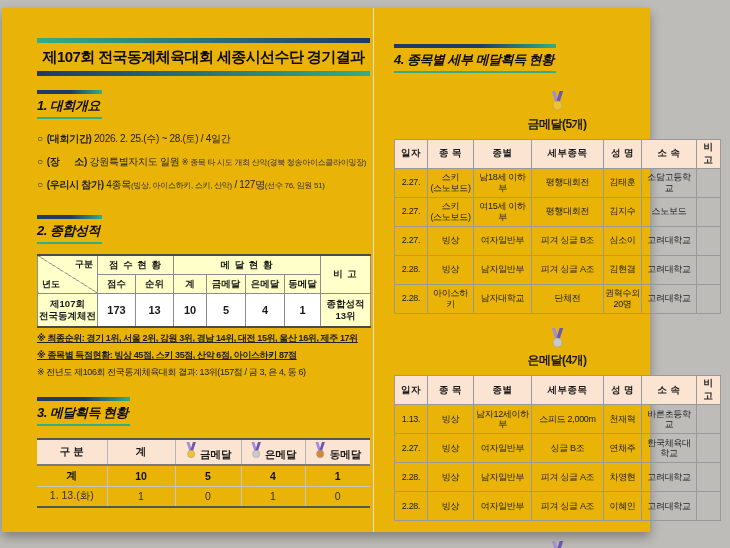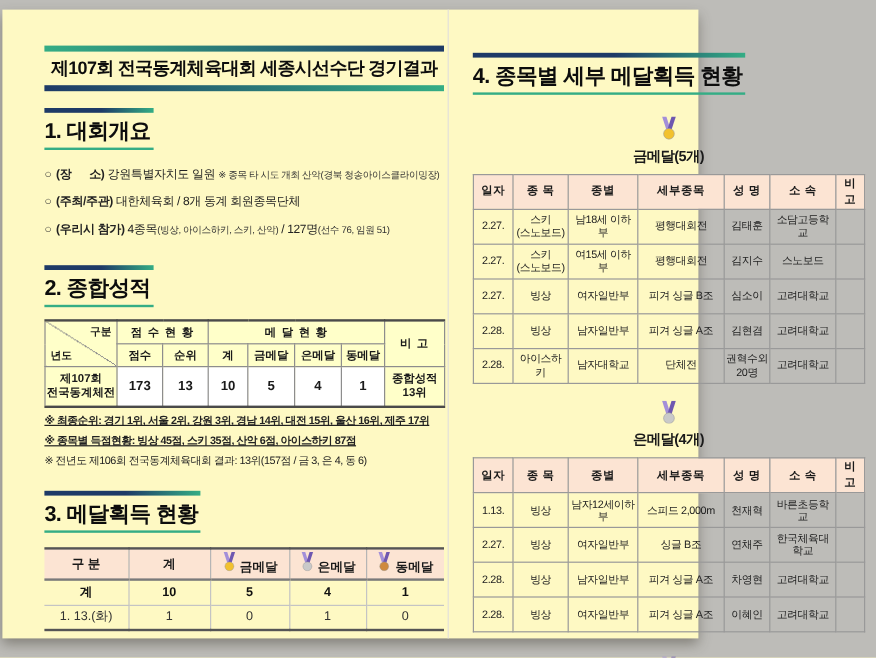--- a/index.html
+++ b/index.html
@@ -3,43 +3,43 @@
 <meta charset="utf-8">
 <style>
   html,body{margin:0;padding:0;}
   body{
     width:730px;height:548px;position:relative;overflow:hidden;
     background:#bdbcb8;
     font-family:"Liberation Sans","DejaVu Sans",sans-serif;
     color:#1a1a1a;
   }
   .page{
-    position:absolute;left:2px;top:8px;width:580px;height:524px;
-    background:#fef9c3;
+    position:absolute;left:2px;top:8px;width:648px;height:524px;
+    background:#eab308;
     box-shadow:0 5px 10px rgba(60,55,45,.45);
   }
   .fold{position:absolute;left:371px;top:0;width:1px;height:100%;background:#e3e0da;}
   .col{position:absolute;top:30px;}
   .col-left{left:35px;width:333px;}
   .col-right{left:392px;width:326px;}
 
   
   .bar-top{height:5px;background:linear-gradient(to right,#34ad85,#1e3a67);}
   .bar-bottom{height:5px;background:linear-gradient(to right,#1e3a67,#34ad85);}
   .title-text{
     font-size:15px;font-weight:bold;text-align:center;color:#0d0d0d;
     padding:5px 0 4px;letter-spacing:-0.6px;white-space:nowrap;
   }
 
   
   .sec-head{display:inline-block;margin:14px 0 4px;}
   .sec-bar{height:4px;background:linear-gradient(to right,#1e3a67 52%,#34ad85);margin-bottom:3px;}
   .sec-title{
-    font-size:18px;font-weight:bold;color:#0d0d0d;letter-spacing:-0.5px;
-    border-bottom:2px solid #34ad85;padding:0 2px 2px 0;white-space:nowrap;
+    font-size:13px;font-weight:bold;color:#0d0d0d;letter-spacing:-0.5px;
+    border-bottom:2px solid #34ad85;padding:0 2px 2px 0;white-space:nowrap;font-style:italic;
   }
 
   
   .bullets{margin-top:4px;}
   .bullet{font-size:10px;margin:9px 0;white-space:nowrap;letter-spacing:-0.3px;color:#222;}
   .bullet .mark{margin-right:4px;color:#333;}
   .bullet .b-label{font-weight:bold;white-space:pre;}
   .bullet .sm{font-size:8px;color:#333;}
 
   
@@ -92,22 +92,22 @@
       <div class="bar-bottom"></div>
     </div>
 
     <div>
       <div class="sec-head">
         <div class="sec-bar"></div>
         <div class="sec-title">1. 대회개요</div>
       </div>
     </div>
     <div class="bullets">
+      <div class="bullet"><span class="mark">○</span><span class="b-label">(대회기간)</span><span> 2026. 2. 25.(수) ~ 28.(토) / 4일간</span><span class="sm"></span></div>
       <div class="bullet"><span class="mark">○</span><span class="b-label">(장      소)</span><span> 강원특별자치도 일원 </span><span class="sm">※ 종목 타 시도 개최 산악(경북 청송아이스클라이밍장)</span></div>
-      <div class="bullet"><span class="mark">○</span><span class="b-label">(주최/주관)</span><span> 대한체육회 / 8개 동계 회원종목단체</span><span class="sm"></span></div>
       <div class="bullet"><span class="mark">○</span><span class="b-label">(우리시 참가)</span><span> 4종목</span><span class="sm">(빙상, 아이스하키, 스키, 산악)</span><span> / 127명</span><span class="sm">(선수 76, 임원 51)</span></div>
     </div>
 
     <div>
       <div class="sec-head">
         <div class="sec-bar"></div>
         <div class="sec-title">2. 종합성적</div>
       </div>
     </div>
     <table class="t2">

